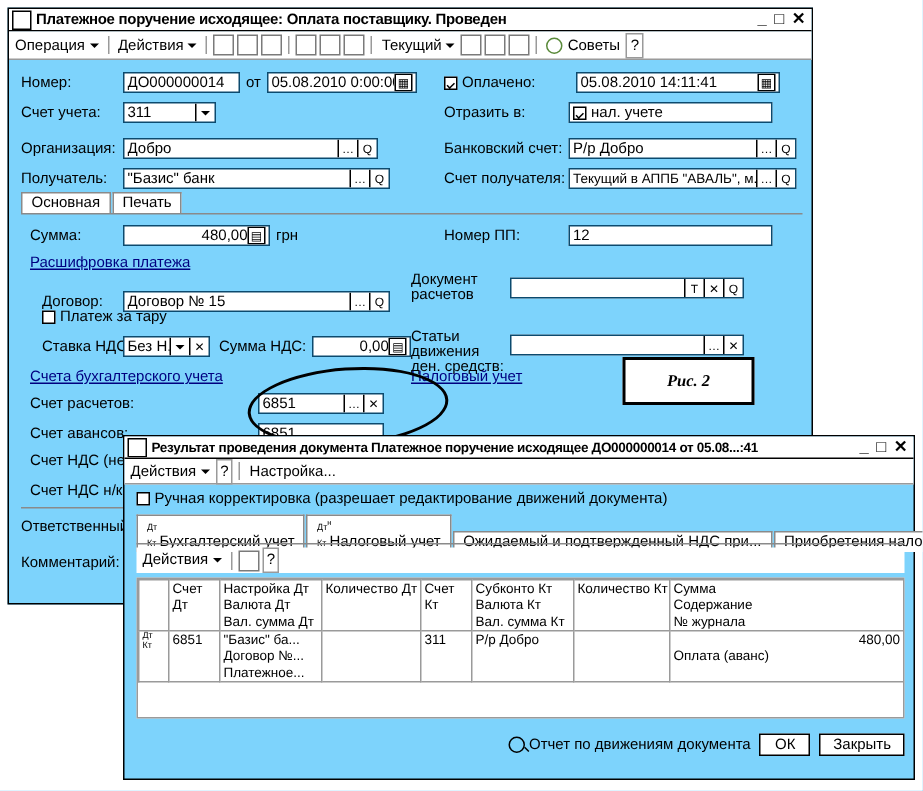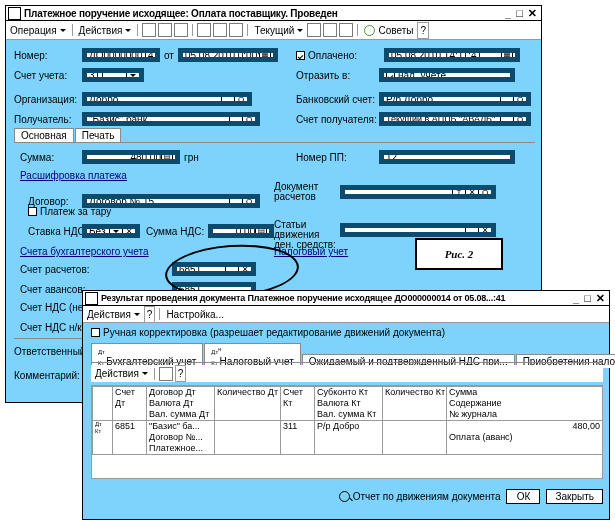--- a/index.html
+++ b/index.html
@@ -113,21 +113,21 @@
   
   .row {
     position: absolute;
     display: flex;
     align-items: center;
     font-size: 10px;
     white-space: nowrap;
   }
   .lbl { color: #000; }
   .field {
-    border: 5px solid #0c4a6e;
+    border: 1px solid #0c4a6e;
     background: #ffffff;
     height: 14px;
     box-sizing: border-box;
     display: flex;
     align-items: center;
     padding: 0 2px;
     font-size: 10px;
     overflow: hidden;
     white-space: nowrap;
   }
@@ -580,21 +580,21 @@
         <col style="width:156px">
       </colgroup>
       <thead>
         <tr>
           <th></th>
           <th>
             <div>Счет</div>
             <div>Дт</div>
           </th>
           <th>
-            <div>Договор Дт</div>
+            <div>Настройка Дт</div>
             <div>Валюта Дт</div>
             <div>Вал. сумма Дт</div>
           </th>
           <th>
             <div>Количество Дт</div>
           </th>
           <th>
             <div>Счет</div>
             <div>Кт</div>
           </th>

